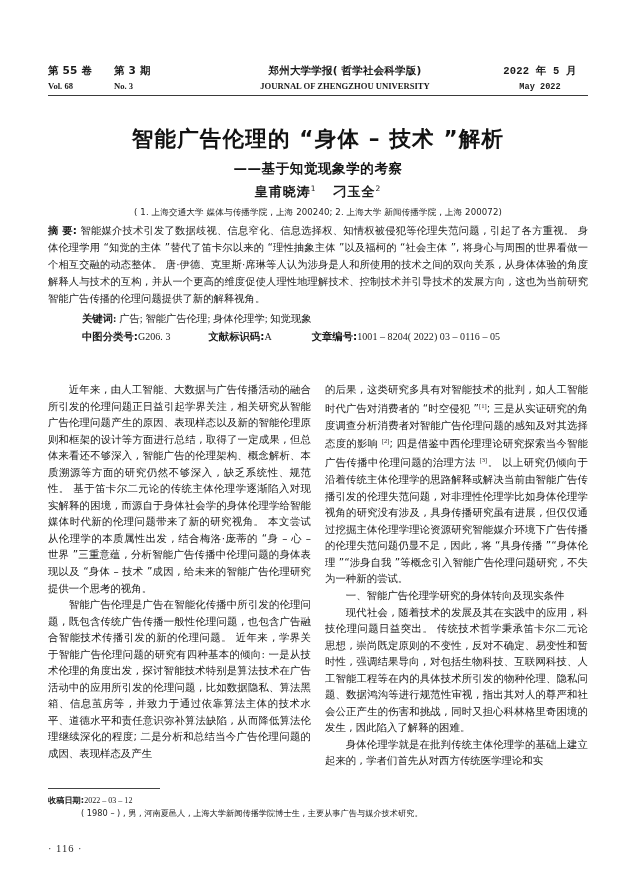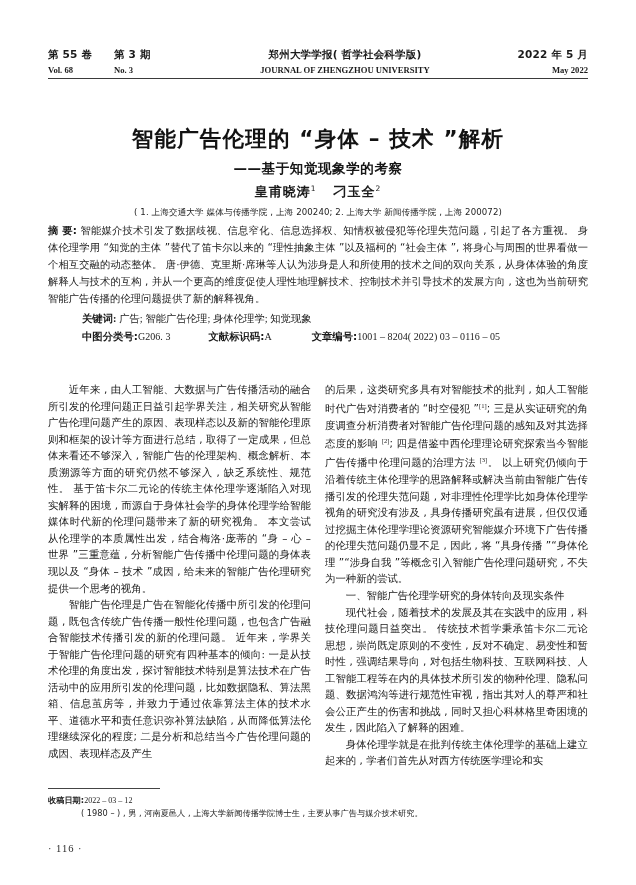--- a/index.html
+++ b/index.html
@@ -21,35 +21,35 @@
     left: 0; top: 0;
     width: 636px;
     height: 885px;
     background: #fff;
   }
 
   
   .runhead {
     position: absolute;
     left: 48px;
-    top: 48px;
+    top: 64px;
     width: 540px;
   }
   .runhead-row {
     display: flex;
     align-items: baseline;
     width: 100%;
   }
   .runhead-row.r1 { font-size: 10.5px; font-weight: bold; letter-spacing: .2px; }
   .runhead-row.r2 { font-size: 8.6px; font-weight: bold; margin-top: 3px;
                     font-family: "Liberation Serif", "DejaVu Serif", serif; }
   .rh-vol   { width: 66px; text-align: left; }
   .rh-issue { width: 84px; text-align: left; }
   .rh-mid   { flex: 1; text-align: center; }
-  .rh-date  { width: 96px; text-align: right; }
+  .rh-date  { width: 96px; text-align: center; font-family: Liberation Mono, monospace; }
   .rh-rule {
     margin-top: 3px;
     border-bottom: 1px solid #3a3a3a;
     width: 100%;
   }
 
   
   .titleblock {
     position: absolute;
     left: 48px;

